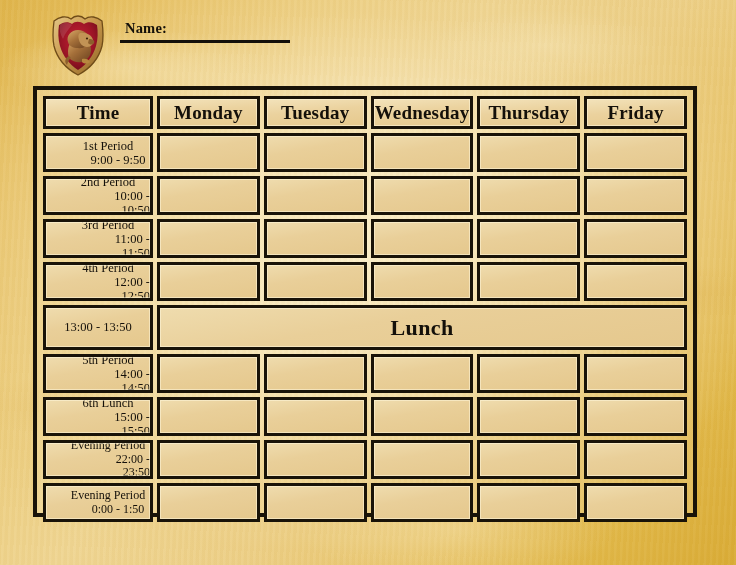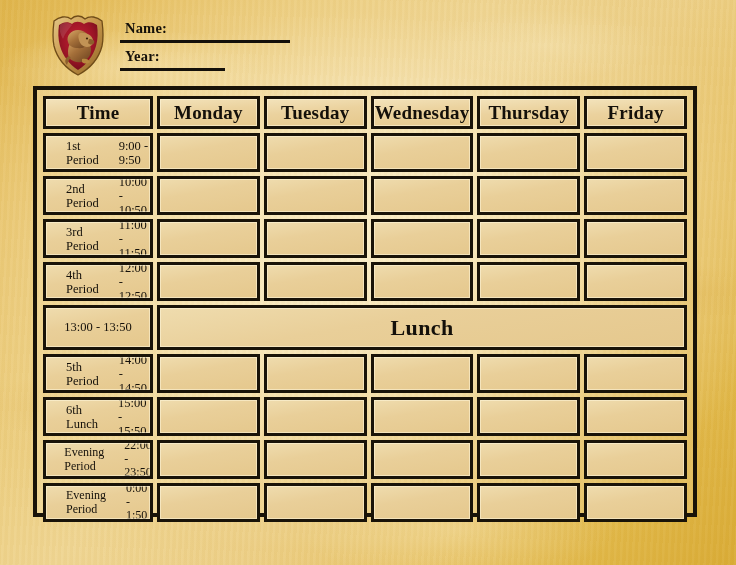--- a/index.html
+++ b/index.html
@@ -115,37 +115,37 @@
   .cell {
     box-sizing: border-box;
     border: 3px solid #191308;
     outline: 1px solid rgba(255,247,220,0.55);
     outline-offset: -4px;
     background: linear-gradient(170deg, #efdcae 0%, #e9cf99 40%, #e5c88d 100%);
     margin: 2px 2px;
     display: flex;
     align-items: center;
     justify-content: center;
-    text-align: left;
+    text-align: right;
     color: #14100a;
     overflow: hidden;
   }
   .col-time   { flex: 0 0 110px; }
   .col-day    { flex: 1 1 0; }
 
   .head-row .cell {
     height: 33px;
     font-size: 19px;
     font-weight: bold;
     letter-spacing: 0.2px;
     background: linear-gradient(175deg, #f3e3bb 0%, #ebd29e 45%, #e6c98d 100%);
   }
   .period-row .cell { height: 39px; }
   .period-row .col-time {
-    flex-direction: row;
+    flex-direction: column;
     line-height: 1.12;
     font-size: 12.5px;
     padding-left: 20px;
   }
   .period-row .col-time .pname { font-weight: normal; }
   .period-row .col-time .ptime { font-weight: normal; margin-left: 20px; }
 
   .lunch-row .cell { height: 45px; }
   .lunch-row .col-time { font-size: 12.5px; }
   .lunch-cell {
@@ -212,24 +212,20 @@
 
       <path d="M13 13 C17 10 22 10 25 13 C22 17 18 21 16 27 C13 22 12 17 13 13 Z" fill="rgba(255,255,255,0.12)"></path>
     </svg>
   </div>
 
   <div id="header-fields">
     <div class="field-row">
       <span class="field-label">Name:</span>
       <span class="field-line" id="line-name"></span>
     </div>
-    <div class="field-row">
-      <span class="field-label">Year:</span>
-      <span class="field-line" id="line-year"></span>
-    </div>
   </div>
 
   <div id="timetable">
 
     <div class="trow head-row">
       <div class="cell col-time">Time</div>
       <div class="cell col-day">Monday</div>
       <div class="cell col-day">Tuesday</div>
       <div class="cell col-day">Wednesday</div>
       <div class="cell col-day">Thursday</div>

